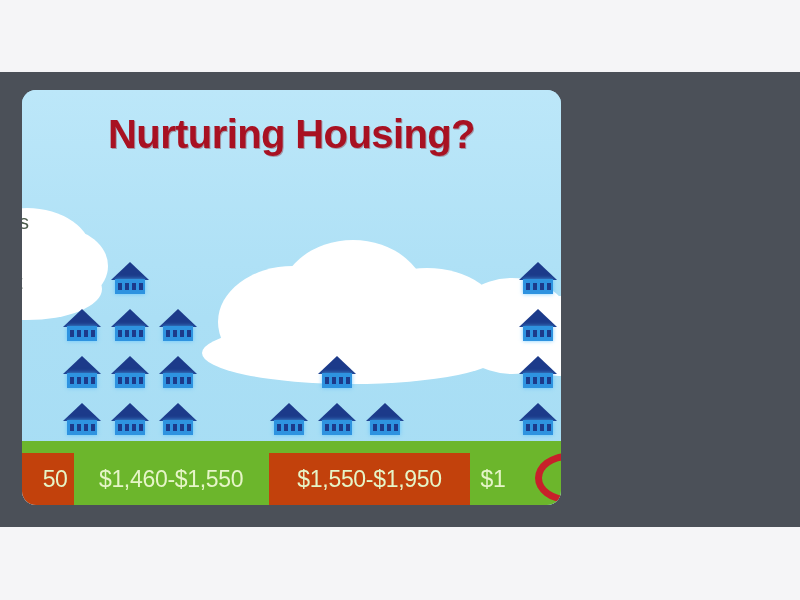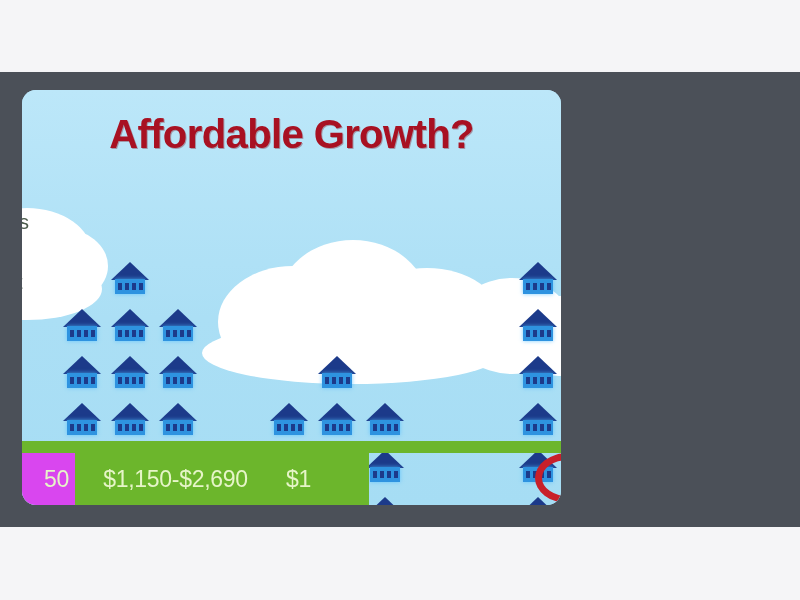--- a/index.html
+++ b/index.html
@@ -140,21 +140,21 @@
     display: flex;
     align-items: center;
     justify-content: center;
     color: #e6f5c8;
     font-size: 23px;
     font-weight: normal;
     letter-spacing: -0.3px;
     white-space: nowrap;
     overflow: hidden;
   }
-  .seg.dark  { background: #d946ef; text-align: right; }
+  .seg.dark  { background: #c2410c; text-align: right; }
   .seg.light { background: #6cb62c; }
   .seg-clip-left  { justify-content: flex-end; padding-right: 6px; }
   .seg-clip-right { justify-content: flex-start; padding-left: 10px; }
   
   .red-circle {
     position: absolute;
     left: 513px;
     bottom: 2px;
     width: 66px;
     height: 50px;
@@ -182,21 +182,21 @@
       <div class="cloud" style="left:196px; top:176px; width:150px; height:112px;"></div>
       <div class="cloud" style="left:256px; top:150px; width:150px; height:126px;"></div>
       <div class="cloud" style="left:330px; top:178px; width:150px; height:106px;"></div>
       <div class="cloud" style="left:180px; top:232px; width:300px; height:62px;"></div>
     </div>
     <div class="cloud-grp">
       <div class="cloud" style="left:430px; top:188px; width:120px; height:96px;"></div>
       <div class="cloud" style="left:482px; top:206px; width:110px; height:80px;"></div>
     </div>
 
-    <div class="info-title">Affordable Growth?</div>
+    <div class="info-title">Nurturing Housing?</div>
 
     <div class="side-caption">jects
 by
 rent</div>
 
     <div id="houses">
         <div class="house" style="left: 89px; top: 172px;">
           <div class="roof"></div>
           <div class="body"></div>
           <div class="win" style="left: 7px;"></div>
@@ -416,21 +416,22 @@
         </div>
         <div class="house" style="left: 497px; top: 407px;">
           <div class="roof"></div>
         </div>
       </div>
 
     <div class="grass"></div>
 
     <div class="price-band" id="price-band">
         <div class="seg dark seg-clip-left" style="width: 47px;">50</div>
-        <div class="seg light" style="width: 201px;">$1,150-$2,690</div>
+        <div class="seg light" style="width: 201px;">$1,460-$1,550</div>
+        <div class="seg dark" style="width: 208px;">$1,550-$1,950</div>
         <div class="seg light seg-clip-right" style="width: 83px;">$1</div>
       </div>
 
     <div class="red-circle"></div>
   </div>
 
 
 </div>
 
 </body></html>

